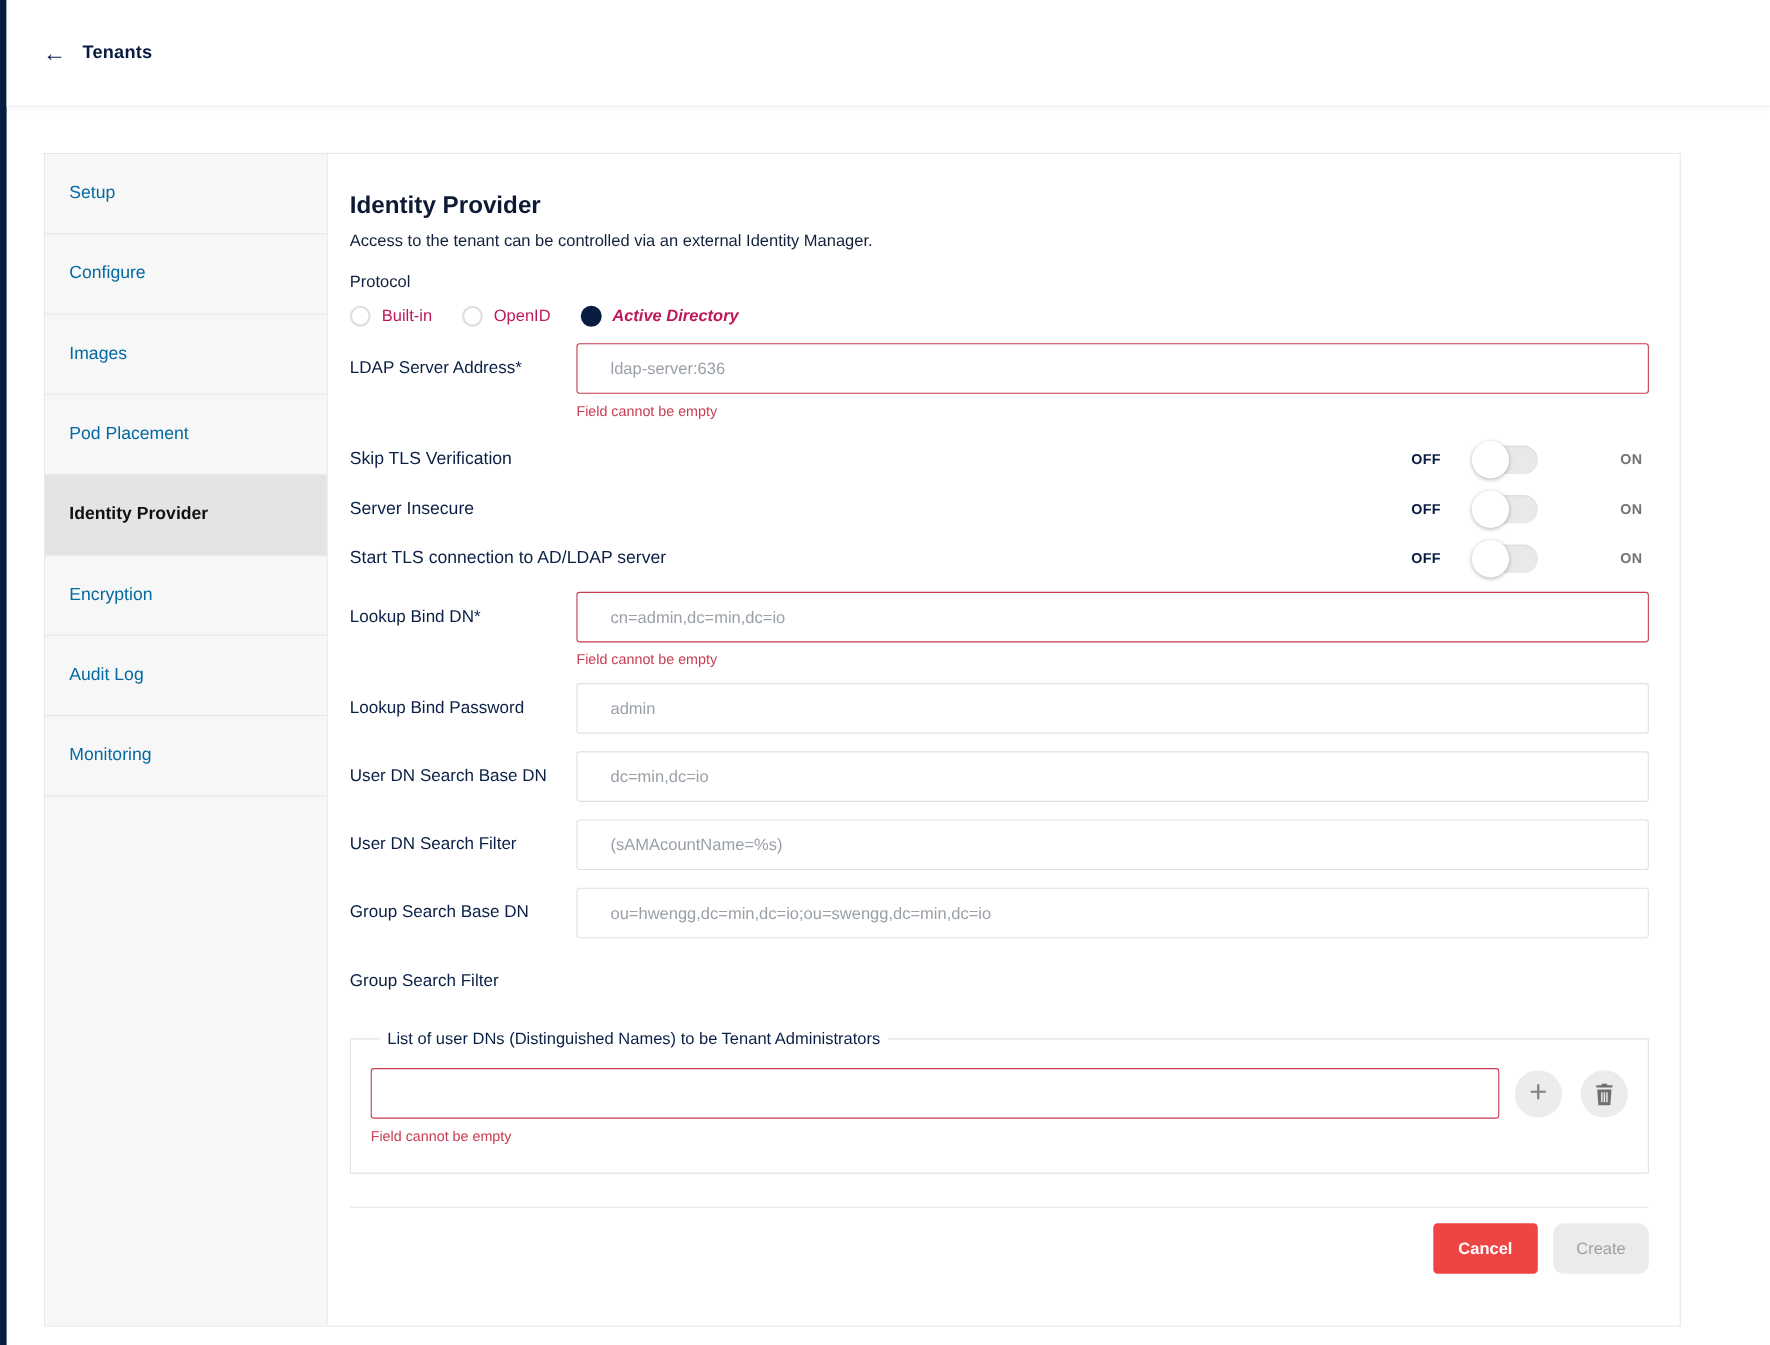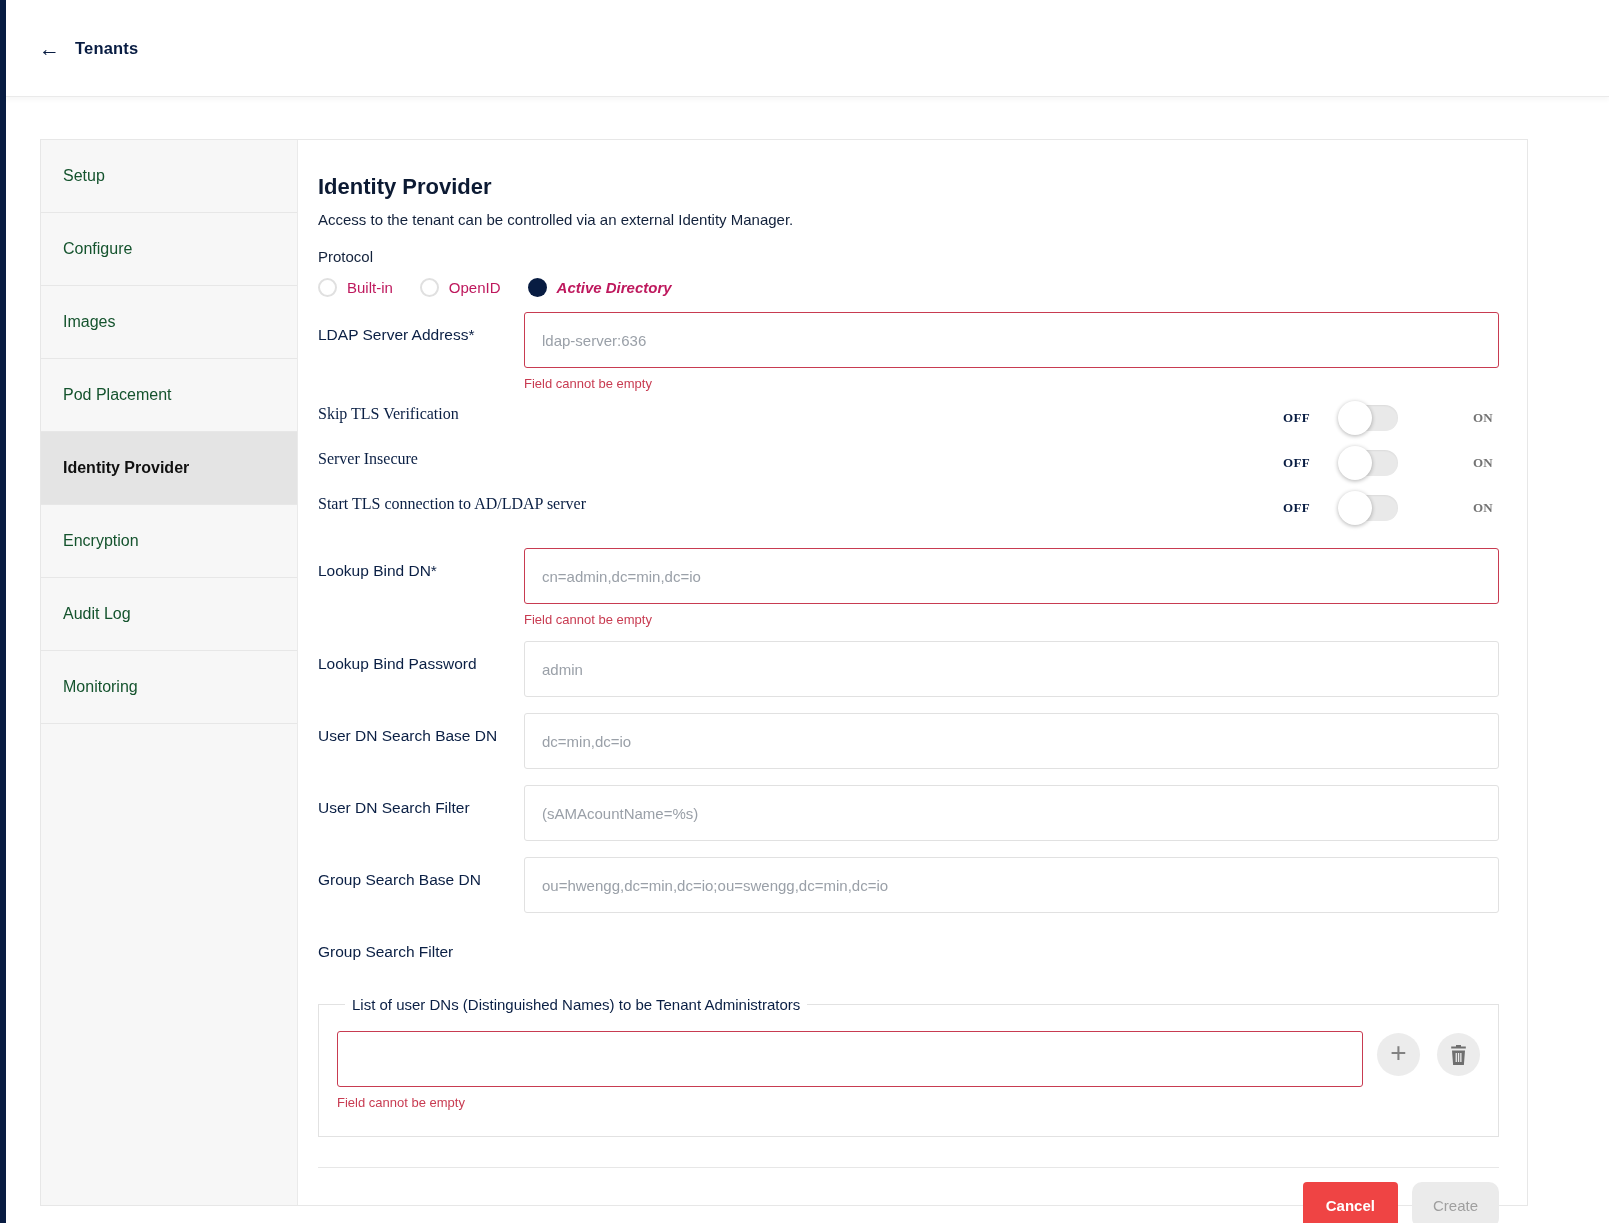--- a/index.html
+++ b/index.html
@@ -19,21 +19,21 @@
   .crumb{font-size:16.5px;font-weight:700;color:#081C42;cursor:pointer;letter-spacing:.2px;}
 
   
   .panel{
     position:absolute;left:40px;top:139px;width:1488px;height:1067px;background:#fff;
     border:1px solid #e7e7e7;box-sizing:border-box;display:flex;
   }
   
   .sidebar{width:257px;min-width:257px;background:#f7f7f7;border-right:1px solid #eaeaea;box-sizing:border-box;}
   .side-item{
-    height:73px;display:flex;align-items:center;padding-left:22px;font-size:16px;color:#14532d;
+    height:73px;display:flex;align-items:center;padding-left:22px;font-size:16px;color:#0369a1;
     border-bottom:1px solid #e7e7e7;cursor:pointer;box-sizing:border-box;
   }
   .side-item.selected{background:#e4e4e4;font-weight:700;color:#111;}
 
   
   .content{flex:1;padding:34px 28px 0 20px;box-sizing:border-box;}
   .page-title{margin:0 0 11px;font-size:22px;font-weight:700;color:#0c1a33;}
   .page-desc{margin:0 0 20px;font-size:15px;color:#12213b;}
   .proto-label{font-size:15px;color:#12213b;margin-bottom:13px;}
 
@@ -45,29 +45,29 @@
   .radio-opt.checked .radio-label{font-weight:700;font-style:italic;}
 
   .field-row{display:flex;margin-bottom:14px;}
   .field-row.plain{margin-bottom:16px;}
   .f-label{
     width:206px;min-width:206px;font-size:15.5px;color:#0A1F44;
     display:flex;align-items:center;height:46px;
   }
   .f-col{flex:1;}
   .f-input{
-    width:100%;height:56px;box-sizing:border-box;border:1px solid #e1e1e1;border-radius:3px;
-    padding:0 17px;font-size:15px;color:#4d7c0f;background:#fff;outline:none;font-family:inherit;
+    width:100%;height:46px;box-sizing:border-box;border:1px solid #e1e1e1;border-radius:3px;
+    padding:0 30px;font-size:15px;color:#4d7c0f;background:#fff;outline:none;font-family:inherit;
   }
   .f-input::placeholder{color:#9aa0a8;opacity:1;}
   .f-input.invalid{border:1.5px solid #C83B51;}
   .f-error{font-size:13px;color:#C83B51;margin-top:8px;}
 
   .toggles-group{margin-bottom:8px;}
-  .toggle-row{display:flex;align-items:flex-start;height:45px;font-family:Liberation Serif, serif;}
+  .toggle-row{display:flex;align-items:center;height:45px;}
   .toggle-label{flex:1;font-size:16px;color:#0A1F44;}
   .toggle-block{display:flex;align-items:center;gap:30px;padding-right:6px;}
   .t-off{font-size:13px;font-weight:700;color:#081C42;letter-spacing:.3px;}
   .t-on{font-size:13px;font-weight:700;color:#737373;letter-spacing:.3px;margin-left:45px;}
   .switch{width:58px;height:26px;border-radius:13px;background:#e9e9e9;position:relative;cursor:pointer;
     box-shadow:inset 0 1px 2px rgba(0,0,0,0.06);}
   .knob{position:absolute;left:-2px;top:-4px;width:34px;height:34px;border-radius:50%;background:#fff;
     box-shadow:0 1px 4px rgba(0,0,0,0.3);}
 
   fieldset.dns{margin:21px 0 0;border:1px solid #e2e2e2;padding:10px 18px 26px;border-radius:0;}

